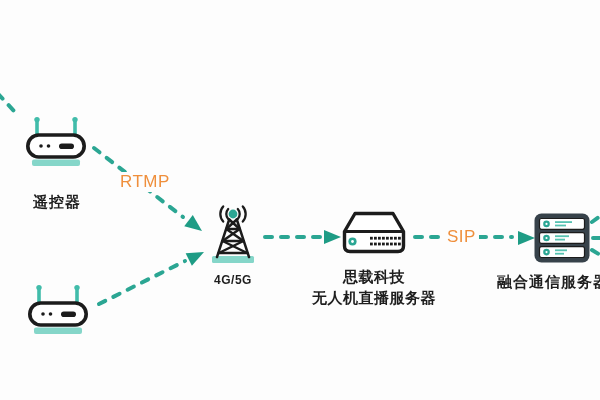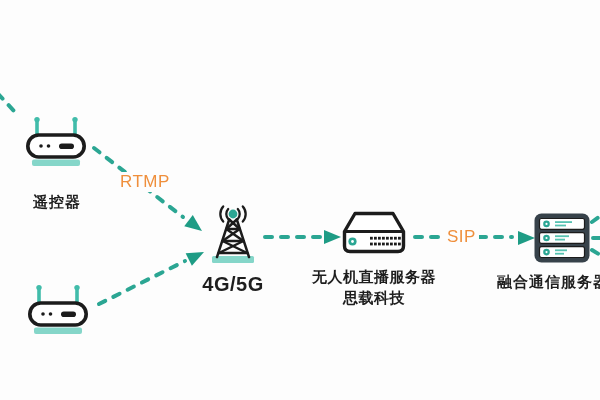--- a/index.html
+++ b/index.html
@@ -98,21 +98,21 @@
       <path d="M12.6,38 L33.4,38"></path>
       <path d="M8.9,50 L37.1,50"></path>
       <path d="M19.2,16.5 L29.7,26"></path>
         <path d="M26.8,16.5 L16.3,26"></path>
       <path d="M16.3,26 L33.4,38"></path>
         <path d="M29.7,26 L12.6,38"></path>
       <path d="M12.6,38 L37.1,50"></path>
         <path d="M33.4,38 L8.9,50"></path>
     </g>
   </svg>
-  <div class="node-label" style="left:200px;top:273px;width:66px;font-size:20px;letter-spacing:0.5px;">4G/5G</div>
+  <div class="node-label" style="left:200px;top:273px;width:66px;font-size:12px;letter-spacing:0.5px;">4G/5G</div>
 
   <svg class="abs icon" style="left:342px;top:211px;" width="64" height="44" viewBox="0 0 64 44">
     <path d="M13,2.5 L51,2.5 L61.5,20.5 L61.5,35 Q61.5,40.5 56,40.5 L8,40.5 Q2.5,40.5 2.5,35 L2.5,20.5 Z" fill="#ffffff" stroke="#1C1C1C" stroke-width="3.4" stroke-linejoin="round"></path>
     <path d="M2.5,20.5 L61.5,20.5" stroke="#1C1C1C" stroke-width="3" fill="none"></path>
     <circle cx="10.5" cy="30.5" r="4.1" fill="#2BA693"></circle>
     <circle cx="10.5" cy="30.5" r="1.4" fill="#ffffff"></circle>
     <g fill="#1C1C1C">
       <rect x="28" y="25.8" width="2.8" height="2.8"></rect>
         <rect x="32" y="25.8" width="2.8" height="2.8"></rect>
       <rect x="36" y="25.8" width="2.8" height="2.8"></rect>
@@ -125,22 +125,22 @@
         <rect x="32" y="31.6" width="2.8" height="2.8"></rect>
       <rect x="36" y="31.6" width="2.8" height="2.8"></rect>
         <rect x="40" y="31.6" width="2.8" height="2.8"></rect>
       <rect x="44" y="31.6" width="2.8" height="2.8"></rect>
         <rect x="48" y="31.6" width="2.8" height="2.8"></rect>
       <rect x="52" y="31.6" width="2.8" height="2.8"></rect>
         <rect x="56" y="31.6" width="2.8" height="2.8"></rect>
     </g>
   </svg>
   <div class="node-label two-line" style="left:310px;top:266px;width:128px;">
+    <div>思载科技</div>
     <div>无人机直播服务器</div>
-    <div>思载科技</div>
   </div>
 
   <svg class="abs icon" style="left:533px;top:212px;" width="58" height="52" viewBox="0 0 58 52">
     <rect x="1.5" y="1.5" width="55" height="49" rx="7" fill="#37424A"></rect>
     <g>
       <rect x="6.5" y="6.5" width="45" height="10.8" rx="2" fill="#ffffff" stroke="#1C1C1C" stroke-width="1.2"></rect>
       <circle cx="13.5" cy="11.9" r="3.3" fill="#2BA693"></circle>
         <circle cx="13.5" cy="11.9" r="1.1" fill="#ffffff"></circle>
       <rect x="22" y="9.2" width="17" height="1.8" fill="#57C2B1"></rect>
       <rect x="22" y="12.6" width="11" height="1.8" fill="#57C2B1"></rect>

